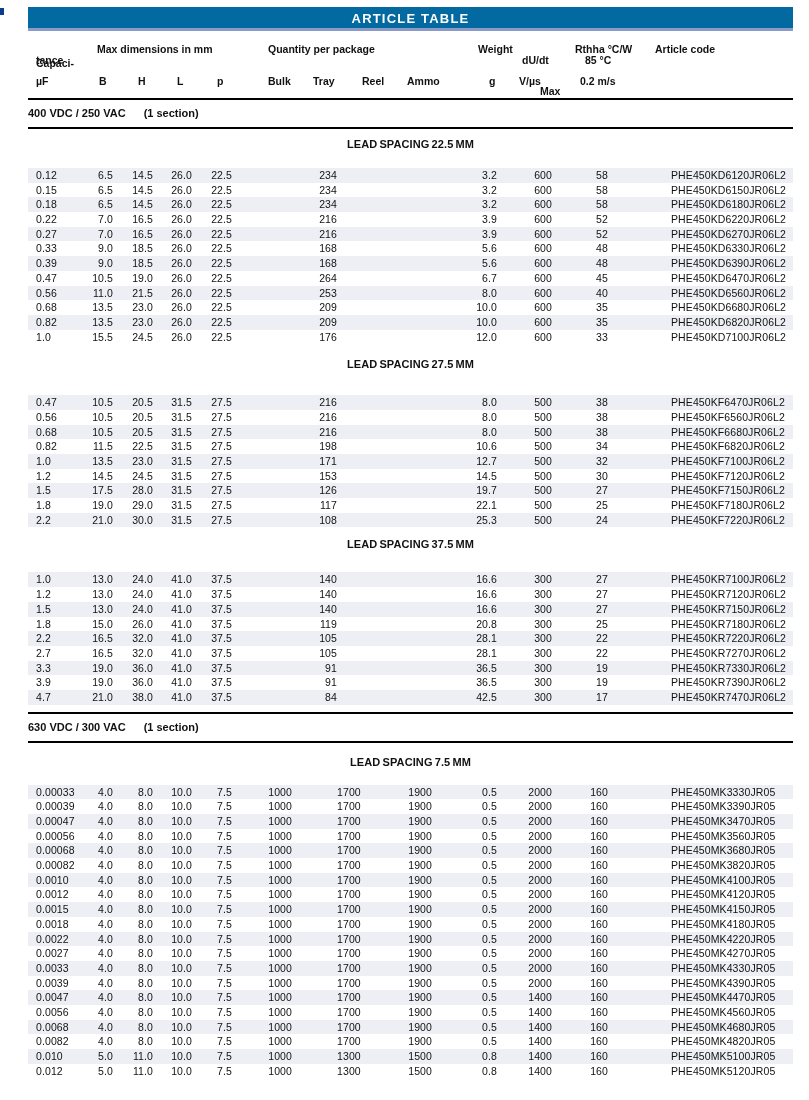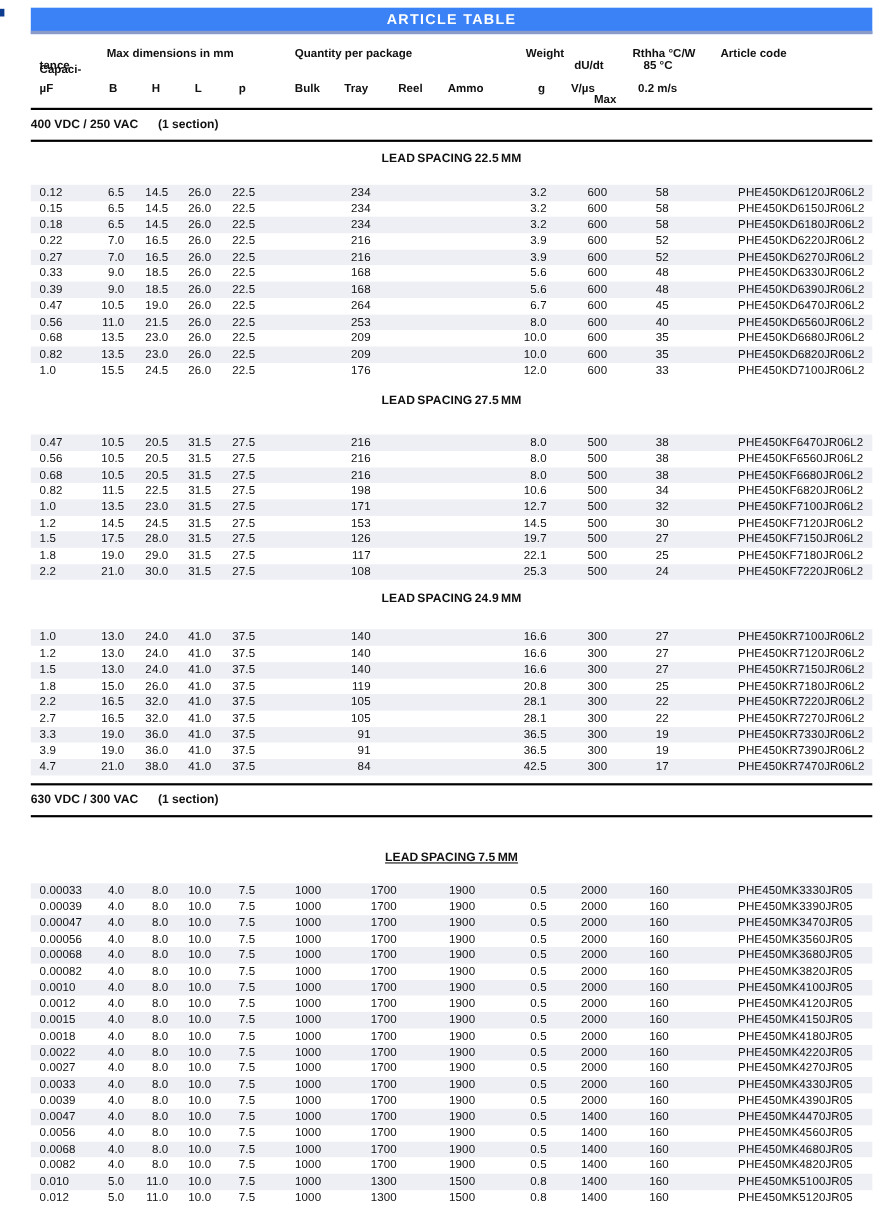--- a/index.html
+++ b/index.html
@@ -3,40 +3,40 @@
 <meta charset="utf-8">
 <style>
   * { margin:0; padding:0; box-sizing:border-box; }
   html,body { background:#ffffff; }
   body { font-family:"Liberation Sans", sans-serif; color:#111; }
   .page { position:relative; width:809px; height:1100px; background:#fff; overflow:hidden; }
 
   .edge-mark { position:absolute; left:0; top:8px; width:4px; height:7px; background:#0d3c8f; }
 
   .banner { position:absolute; left:28px; top:7px; width:765px; height:24px;
-            background:#3b82f6; border-bottom:3px solid #8b9bc7;
+            background:#0369a1; border-bottom:3px solid #8b9bc7;
             text-align:center; line-height:22px; }
   .banner span { color:#ffffff; font-weight:bold; font-size:13px; letter-spacing:1.2px; }
 
   .content { position:absolute; left:28px; top:31px; width:765px; }
 
   .thead { position:relative; height:67px; font-weight:bold; font-size:10.5px; }
   .thead span { position:absolute; white-space:nowrap; line-height:11px; }
 
   .rule { border-top:2px solid #000; height:0; }
 
   .vbar { height:27px; line-height:27px; text-align:left; font-size:11px; font-weight:bold; }
   .vbar .vnote { margin-left:18px; font-weight:bold; }
 
   .gtitle { text-align:center; font-weight:bold; font-size:11px; height:13px; line-height:13px;
             word-spacing:-1px; letter-spacing:0.1px; }
   .gt1 { margin-top:9px; }
   .gt2 { margin-top:14px; }
   .gt3 { margin-top:11px; }
-  .gt4 { margin-top:31px;text-decoration:underline; }
+  .gt4 { margin-top:13px; }
   .rows1 { margin-top:17px; }
   .rows2 { margin-top:24px; }
   .rows3 { margin-top:21px; }
   .rows4 { margin-top:16px; }
   .rule-mid { margin-top:7px; }
 
   .rows { width:765px; }
   .trow { display:flex; height:14.7px; line-height:14.6px; font-size:10.5px; letter-spacing:0.1px; }
   .rows .trow:nth-child(odd) { background:#edeff4; }
   .trow span { display:block; white-space:nowrap; overflow:visible; }
@@ -422,21 +422,21 @@
           <span class="c6">108</span>
           <span class="c7"></span>
           <span class="c8"></span>
           <span class="c9">25.3</span>
           <span class="c10">500</span>
           <span class="c11">24</span>
           <span class="c12">PHE450KF7220JR06L2</span>
         </div>
       </div>
 
-    <div class="gtitle gt3">LEAD SPACING 24.9 MM</div>
+    <div class="gtitle gt3">LEAD SPACING 37.5 MM</div>
     <div class="rows rows3">
         <div class="trow">
           <span class="c0">1.0</span>
           <span class="c1">13.0</span>
           <span class="c2">24.0</span>
           <span class="c3">41.0</span>
           <span class="c4">37.5</span>
           <span class="c5"></span>
           <span class="c6">140</span>
           <span class="c7"></span>

